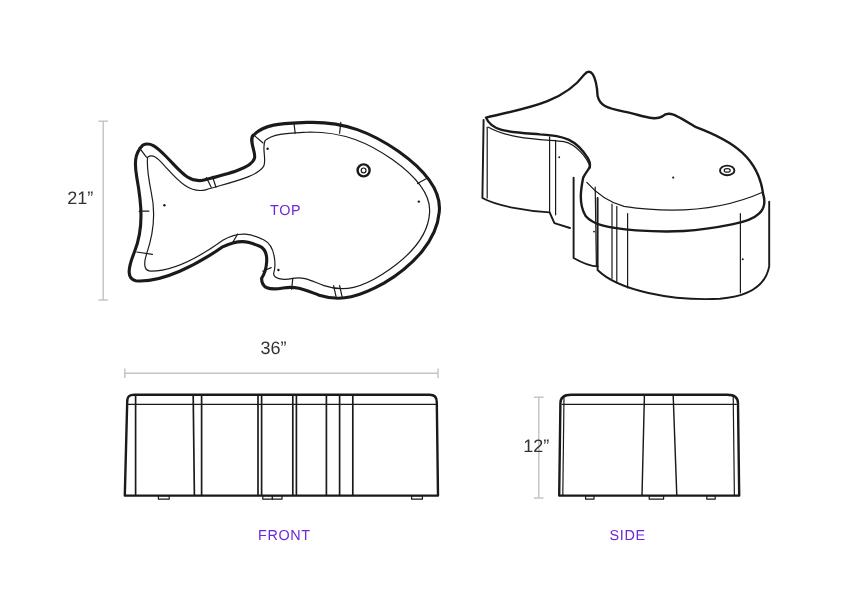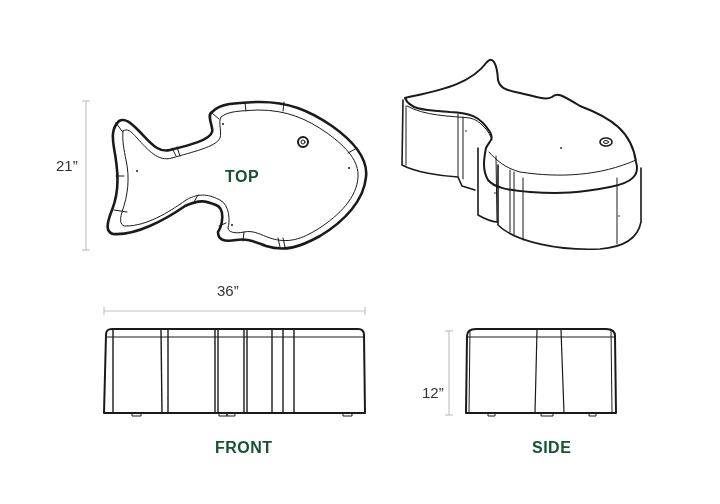--- a/index.html
+++ b/index.html
@@ -1,19 +1,19 @@
 <!DOCTYPE html>
 <html><head>
   <meta charset="utf-8">
   <style>
     html, body { margin: 0; padding: 0; background: #ffffff; }
     body { width: 720px; height: 504px; position: relative; overflow: hidden;
            font-family: "Liberation Sans", "DejaVu Sans", sans-serif; color: #222; }
     .canvas { position: absolute; left: 0; top: 0; width: 720px; height: 488px; }
-    .label { position: absolute; font-size: 16px; font-weight: bold; letter-spacing: 0.5px; color: #14532d; }
+    .label { position: absolute; font-size: 12px; font-weight: normal; letter-spacing: 0.5px; color: #6d28d9; }
     .dim { position: absolute; font-size: 15px; color: #333; }
     svg { position: absolute; left: 0; top: 0; }
   </style>
 </head>
 <body>
 
 <div class="canvas">
 
   <svg width="720" height="504" viewBox="0 0 720 504">
 
@@ -180,19 +180,19 @@
       <g stroke-width="1">
         <rect x="488" y="413" width="7" height="3"></rect>
         <rect x="541" y="413" width="12" height="3"></rect>
         <rect x="589" y="413" width="7" height="3"></rect>
       </g>
     </g>
   </svg>
 
   <div class="dim" style="left:56px; top:157px;">21”</div>
   <div class="dim" style="left:217px; top:282px;">36”</div>
-  <div class="dim" style="left:422px; top:364px;margin-top:20px;">12”</div>
+  <div class="dim" style="left:436px; top:364px;">12”</div>
 
   <div class="label" style="left:225px; top:168px;">TOP</div>
   <div class="label" style="left:215px; top:439px;">FRONT</div>
-  <div class="label" style="left:532px; top:439px;">SIDE</div>
+  <div class="label" style="left:508px; top:439px;">SIDE</div>
 
 </div>
 
 </body></html>

